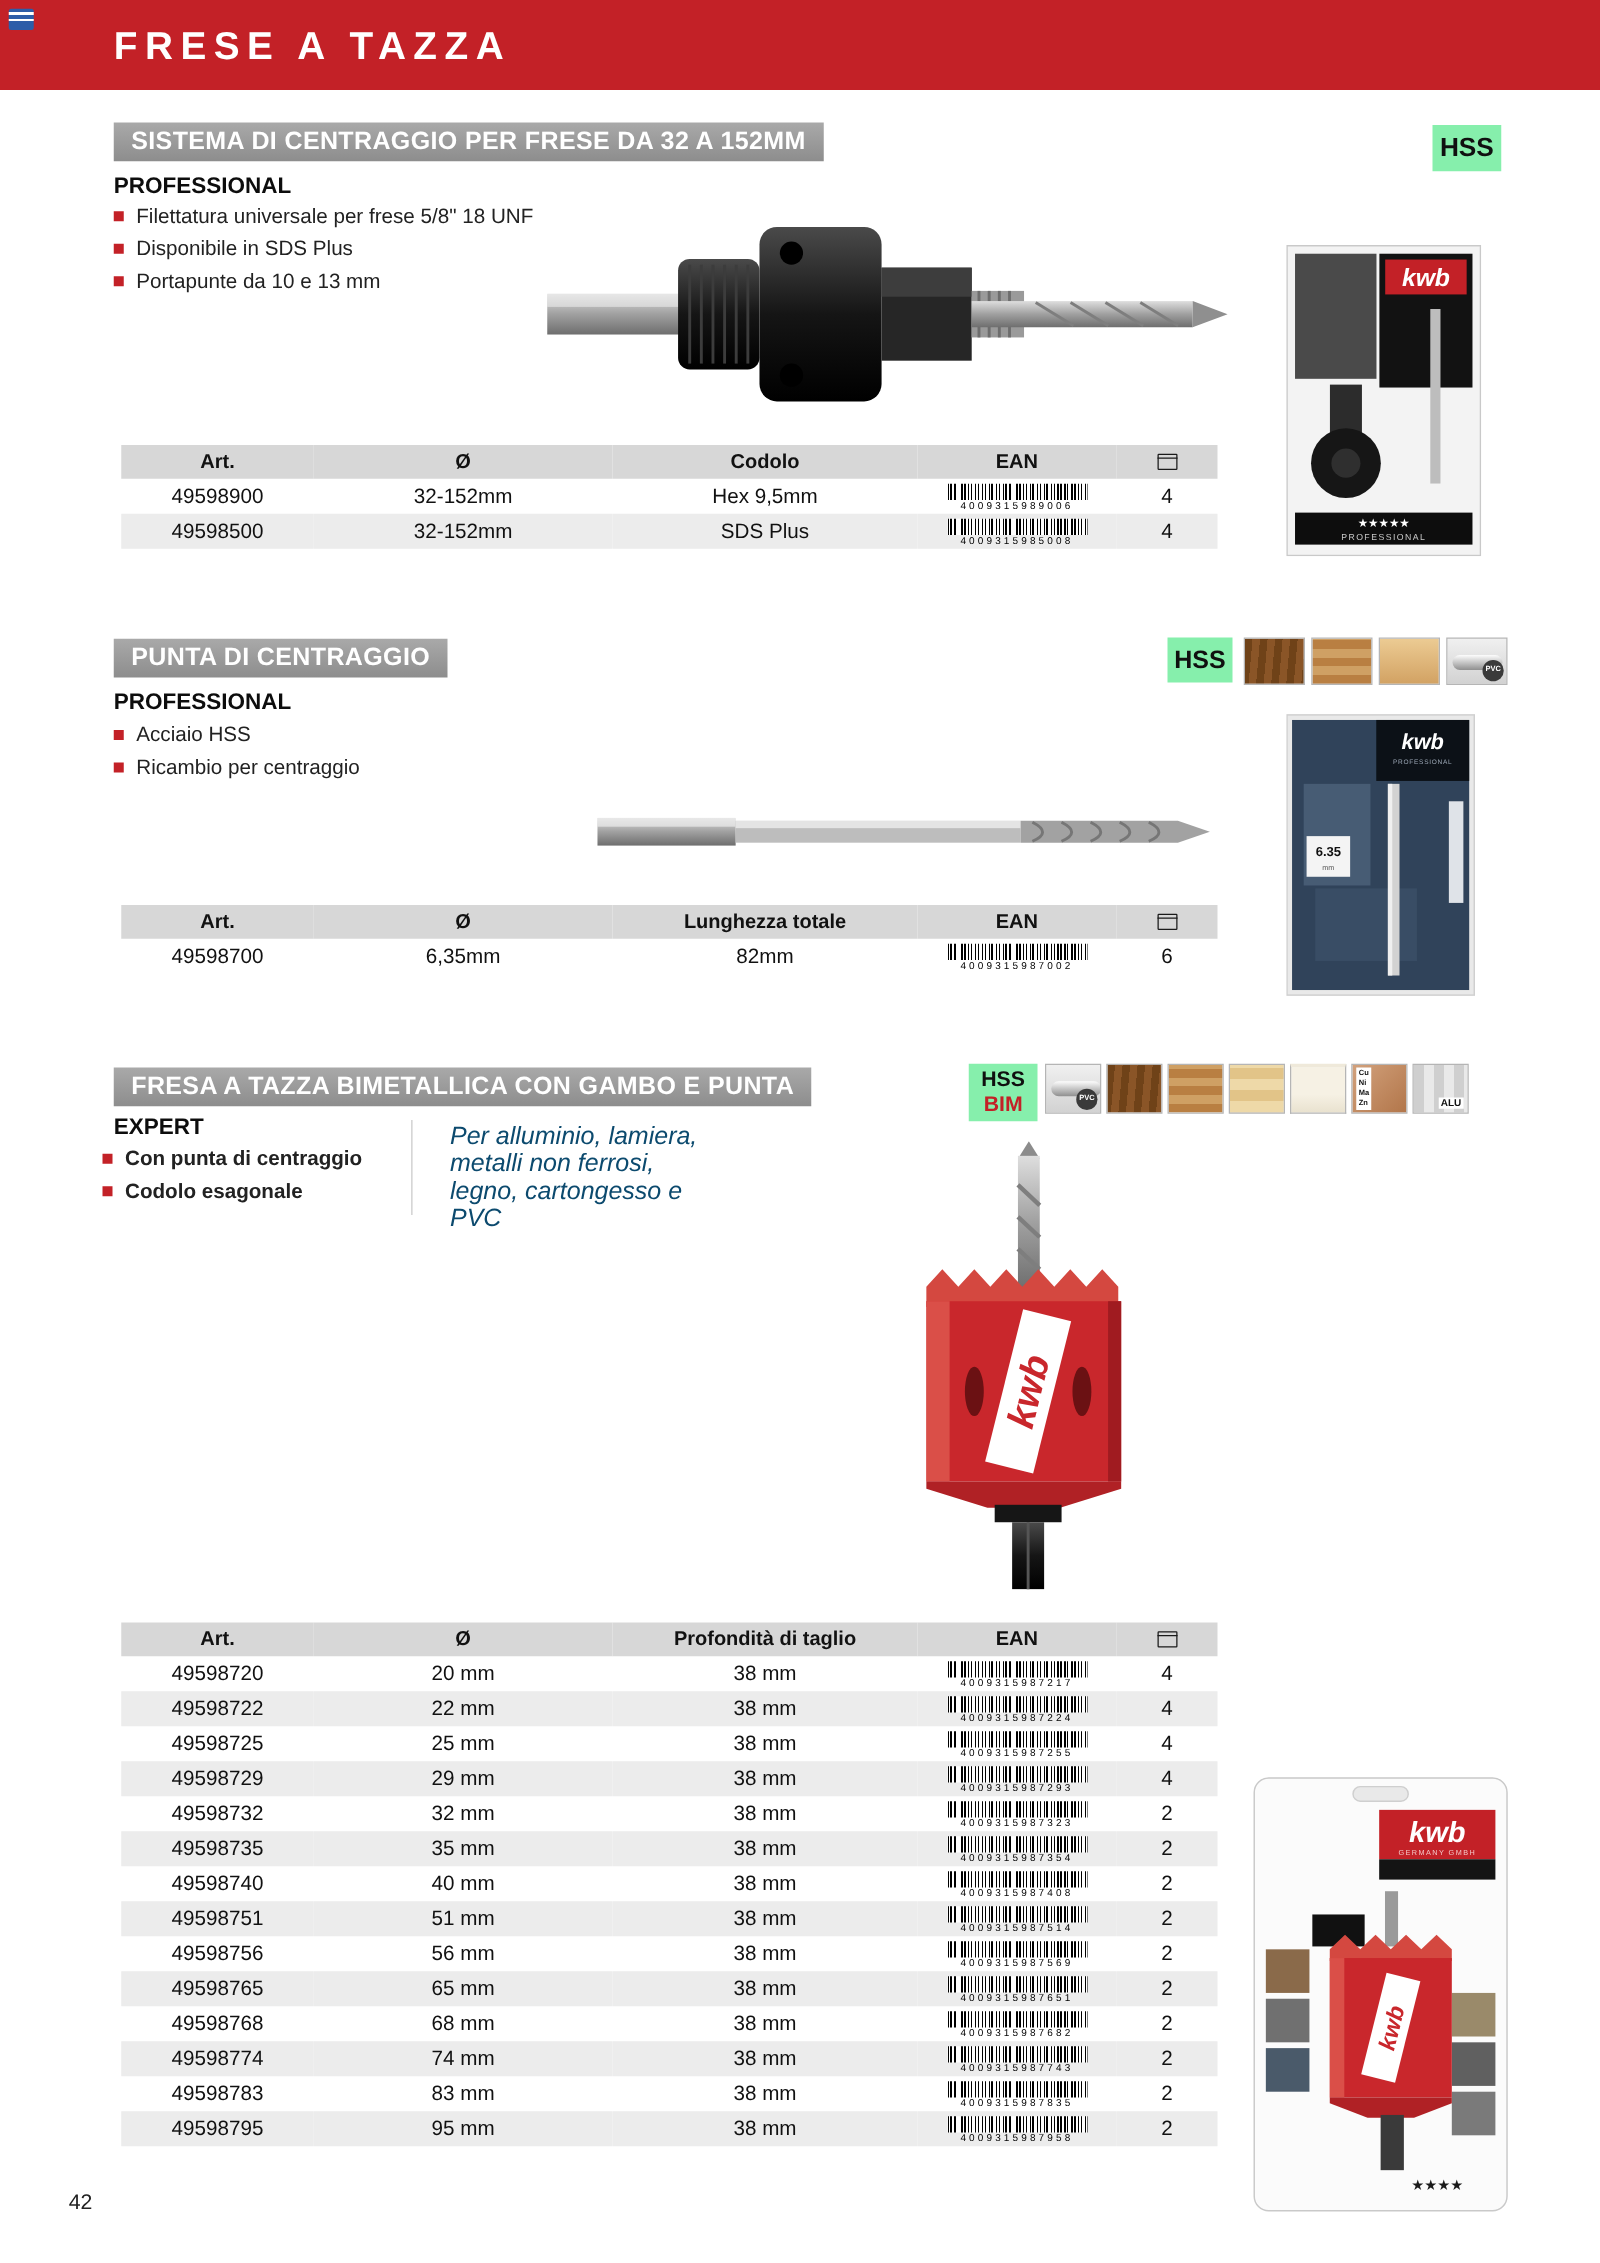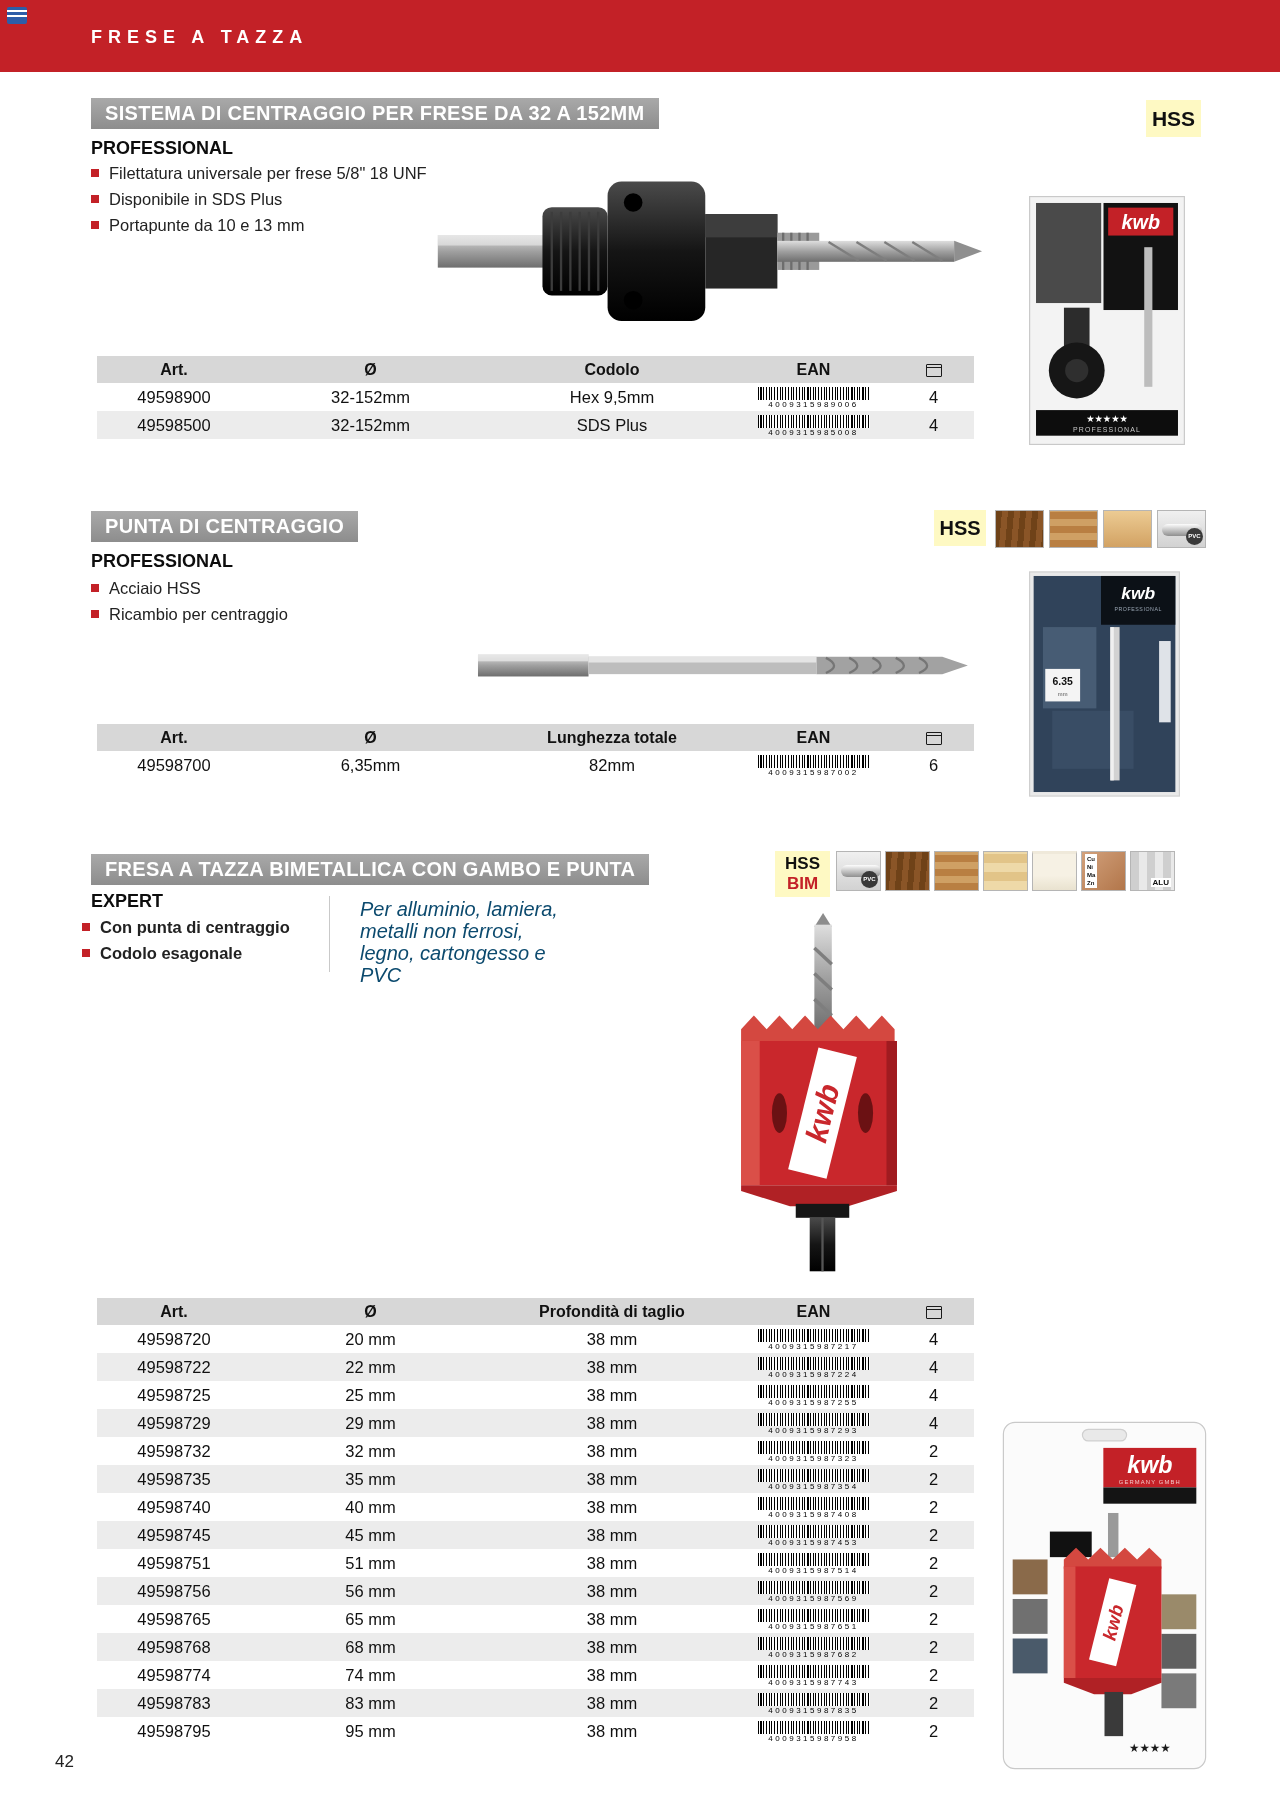--- a/index.html
+++ b/index.html
@@ -6,26 +6,26 @@
   html,body{background:#ffffff;}
   #page{position:relative;width:1280px;height:1810px;background:#fff;
         font-family:"Liberation Sans",sans-serif;color:#1a1a1a;overflow:hidden;}
   .abs{position:absolute;}
 
   
   #topbar{left:0;top:0;width:1280px;height:72px;background:#c32127;}
   #corner-icon{left:7px;top:7px;width:20px;height:17px;border-radius:2px;
     background:linear-gradient(180deg,#2d5da8 0 3px,#fff 3px 5px,#2d5da8 5px 8px,#fff 8px 10px,#2d5da8 10px 17px);}
   #page-title{left:91px;top:0;height:72px;line-height:74px;color:#fff;
-    font-size:18px;font-weight:bold;letter-spacing:6px;white-space:nowrap;}
+    font-size:31px;font-weight:bold;letter-spacing:6px;white-space:nowrap;}
 
   
   .section-bar{background:linear-gradient(#a9a9a9,#8d8d8d);color:#fff;font-weight:bold;
     font-size:20px;height:31px;line-height:31px;padding:0 14px;letter-spacing:.3px;white-space:nowrap;}
-  .badge{background:#fef9c3;color:#101010;font-weight:bold;text-align:center;}
+  .badge{background:#86efac;color:#101010;font-weight:bold;text-align:center;}
   .badge .bim{color:#c32127;}
   .grade{font-size:18px;font-weight:bold;color:#0d0d0d;}
 
   
   .bullets .bullet{display:flex;margin-bottom:5px;font-size:16.5px;line-height:21px;color:#222;}
   .bullets .bsq{flex:none;width:8px;height:8px;background:#c32127;margin:6px 10px 0 0;}
 
   .desc{font-style:italic;font-size:20px;line-height:22px;color:#0c4a6e;white-space:pre-line;margin-left:16px;}
   .vdiv{width:1px;background:#c9c9c9;}
 
@@ -422,30 +422,20 @@
           <td>49598740</td>
           <td>40 mm</td>
           <td>38 mm</td>
           <td>
             <div class="barcode"></div>
             <div class="bnum">4009315987408</div>
           </td>
           <td>2</td>
         </tr>
         <tr>
-          <td>49598745</td>
-          <td>45 mm</td>
-          <td>38 mm</td>
-          <td>
-            <div class="barcode"></div>
-            <div class="bnum">4009315987453</div>
-          </td>
-          <td>2</td>
-        </tr>
-        <tr>
           <td>49598751</td>
           <td>51 mm</td>
           <td>38 mm</td>
           <td>
             <div class="barcode"></div>
             <div class="bnum">4009315987514</div>
           </td>
           <td>2</td>
         </tr>
         <tr>

